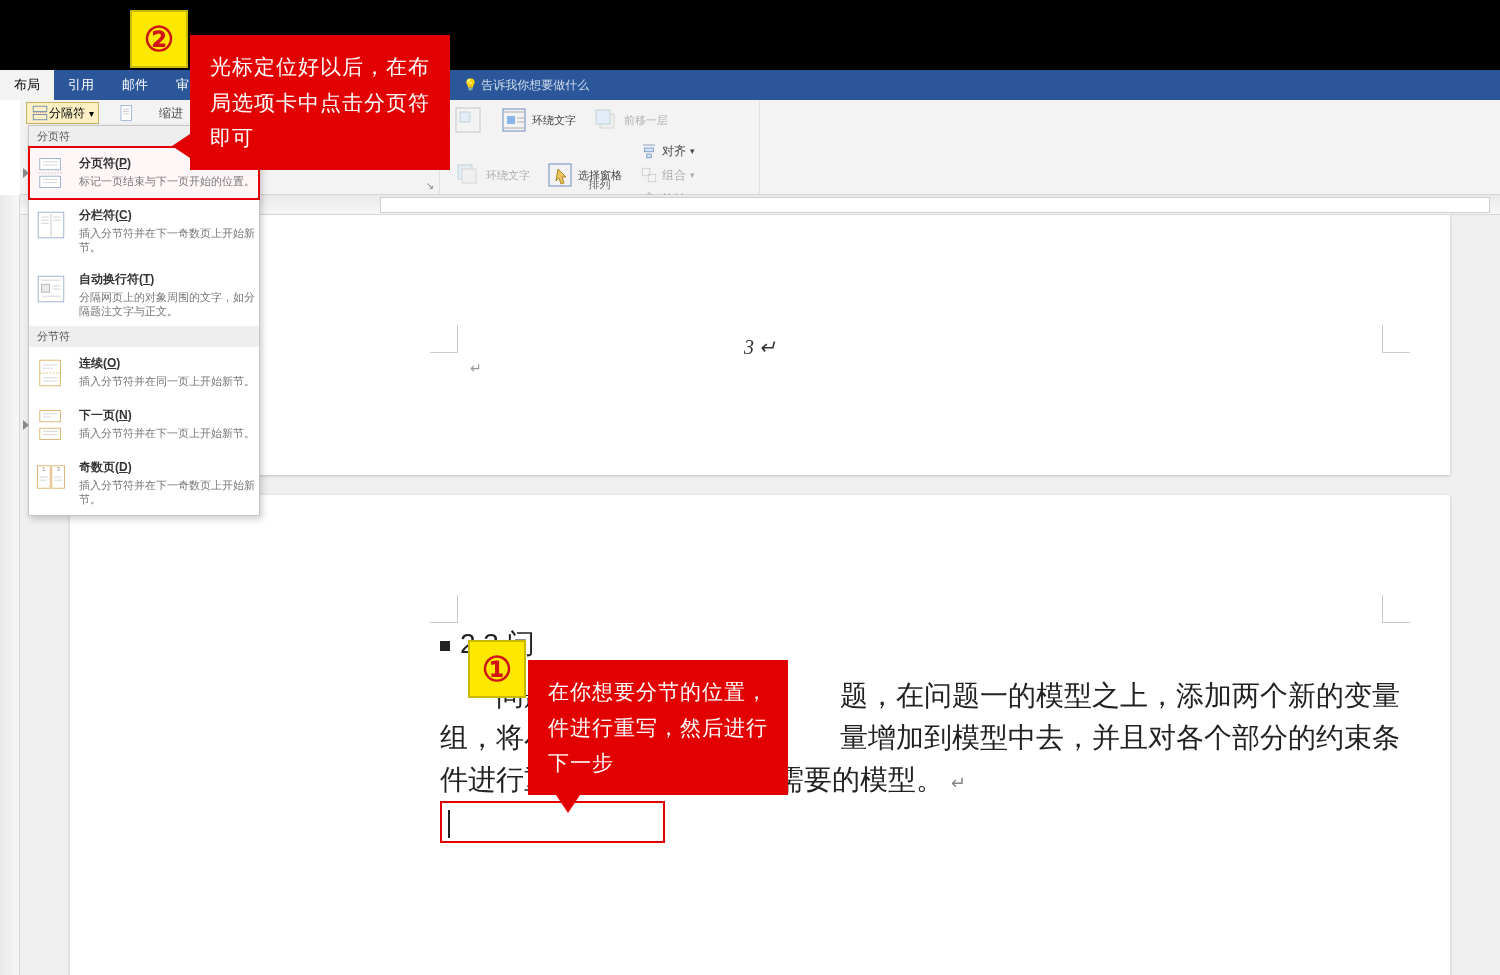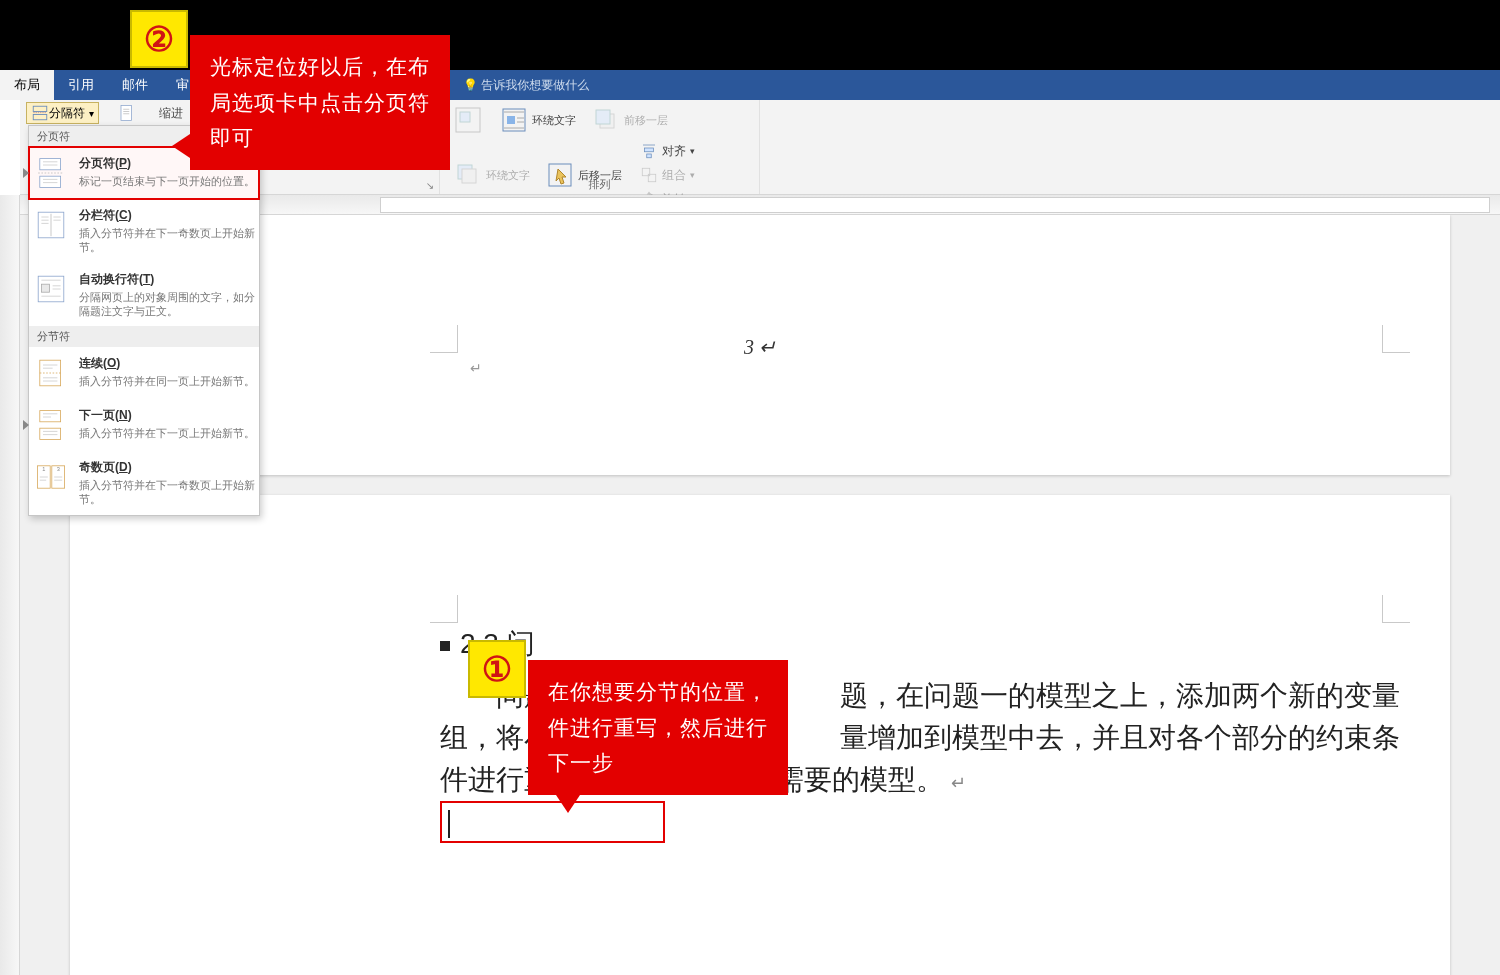--- a/index.html
+++ b/index.html
@@ -437,21 +437,21 @@
         </span>
         <span>环绕文字</span>
       </div>
       <div class="ribbon-btn-large">
         <span class="icon-box-large">
           <svg viewBox="0 0 32 32">
               <rect x="5" y="5" width="22" height="22" fill="none" stroke="#6b8dbb"></rect>
               <path d="M14 10 L22 18 L18 18 L20 24 L17 25 L15 19 L12 22 Z" fill="#eac35c" stroke="#b1862a"></path>
             </svg>
         </span>
-        <span>后移一层</span>
+        <span>选择窗格</span>
       </div>
       <div style="display:flex;flex-direction:column;gap:2px;margin-left:6px;">
         <div class="ribbon-btn-small">
           <span class="icon-box">
               <svg viewBox="0 0 24 24">
                 <line x1="4" y1="4" x2="20" y2="4" stroke="#6b8dbb"></line>
                 <rect x="6" y="8" width="12" height="5" fill="#cfe3ff" stroke="#6b8dbb"></rect>
                 <rect x="9" y="16" width="6" height="5" fill="#cfe3ff" stroke="#6b8dbb"></rect>
               </svg>
             </span>

